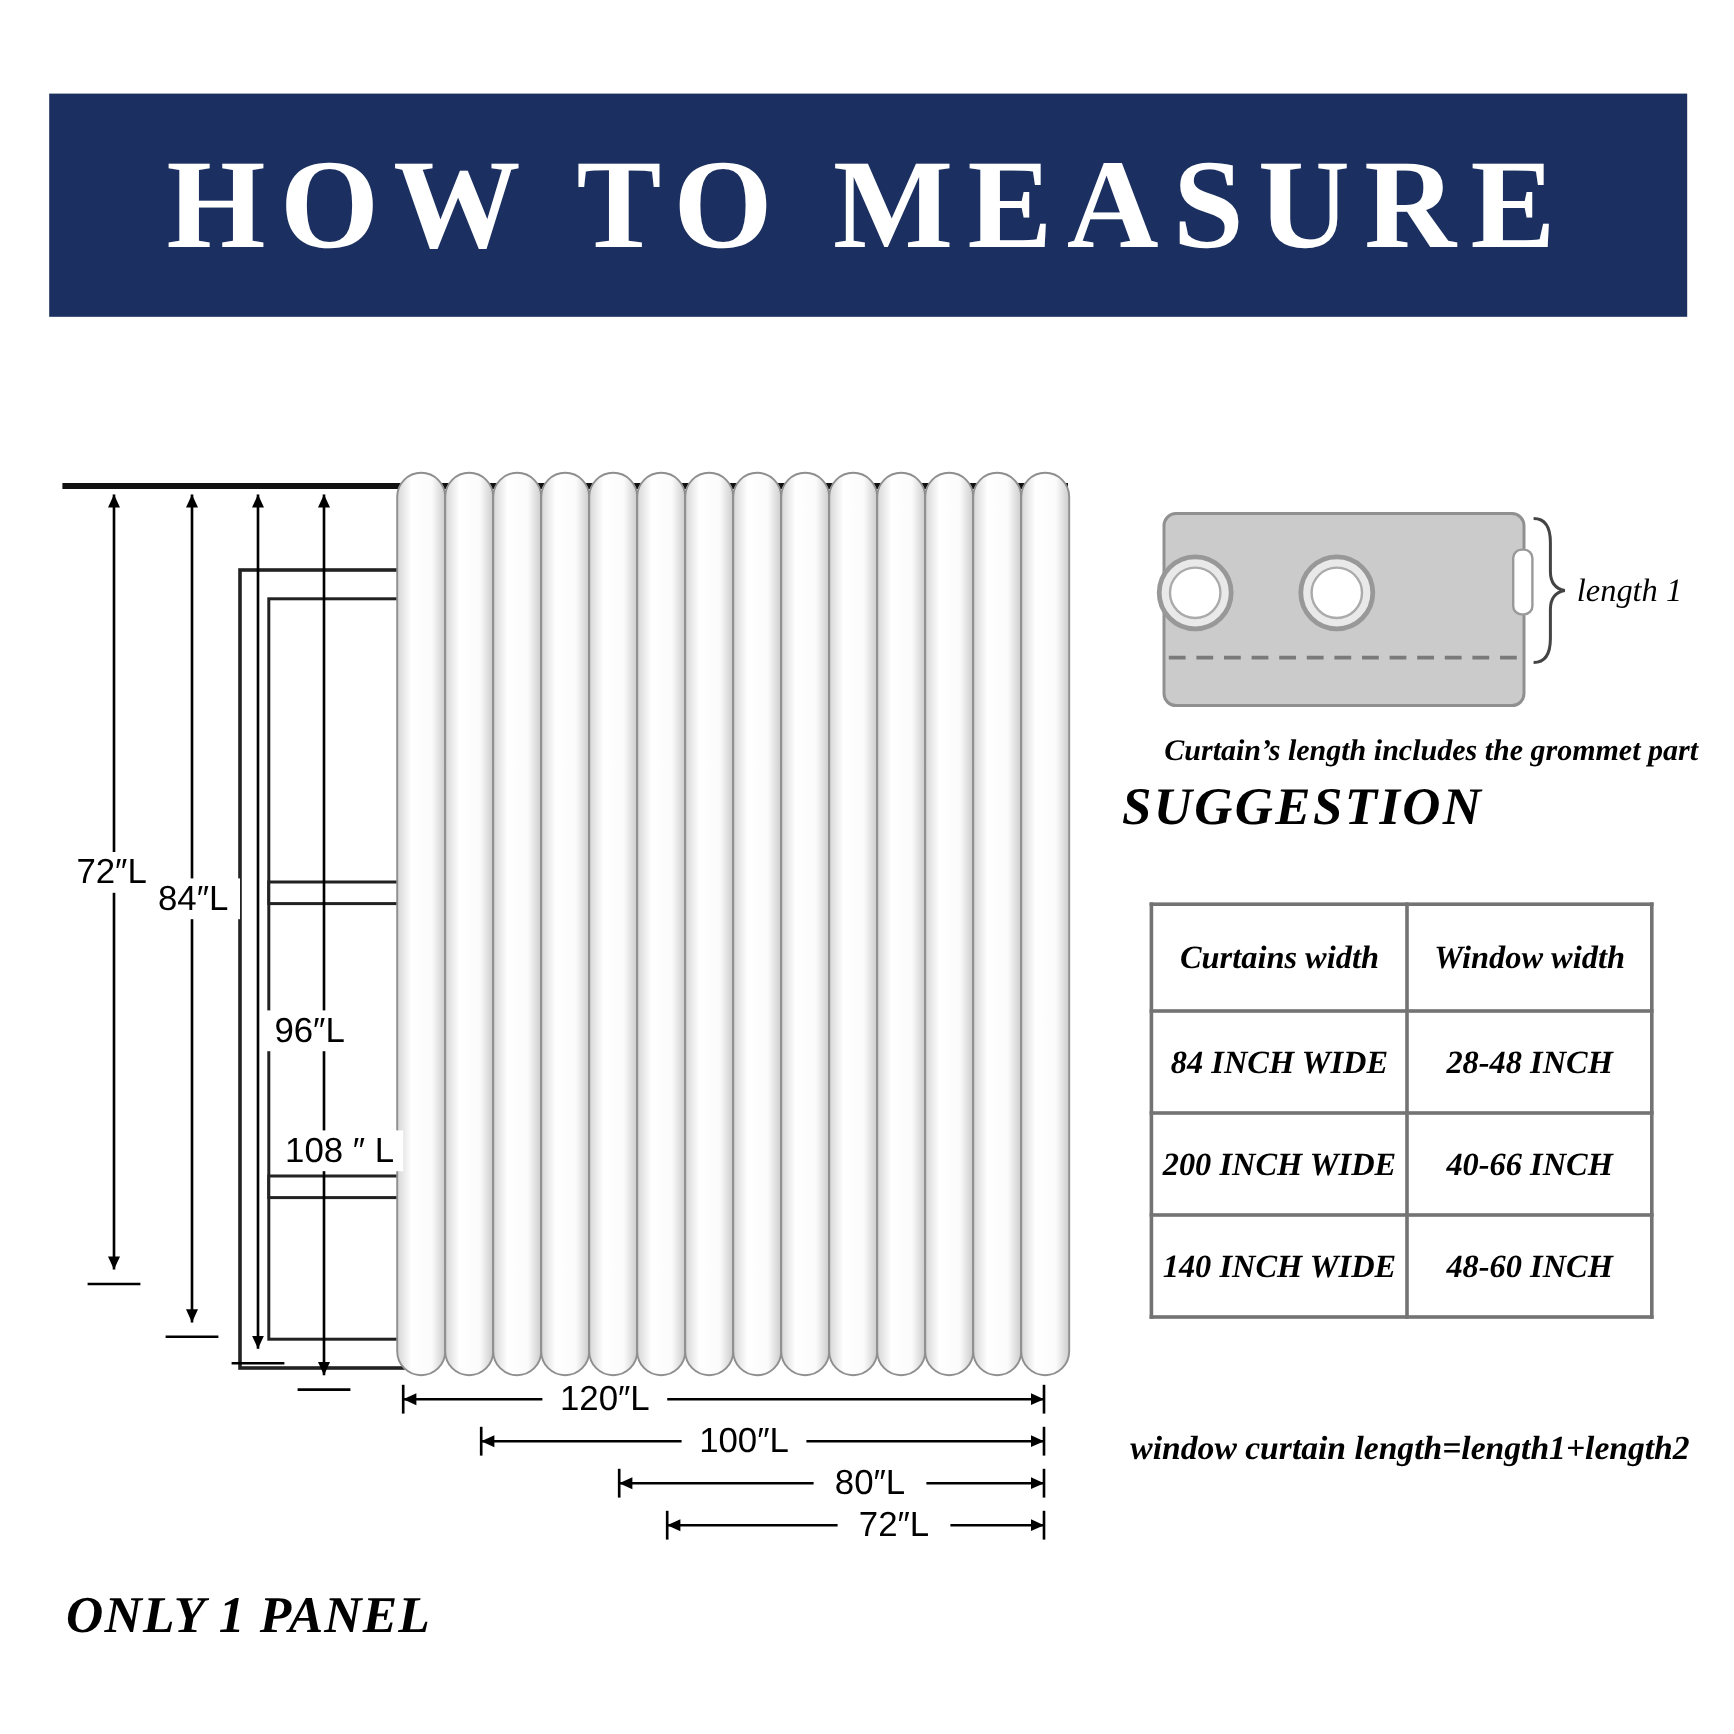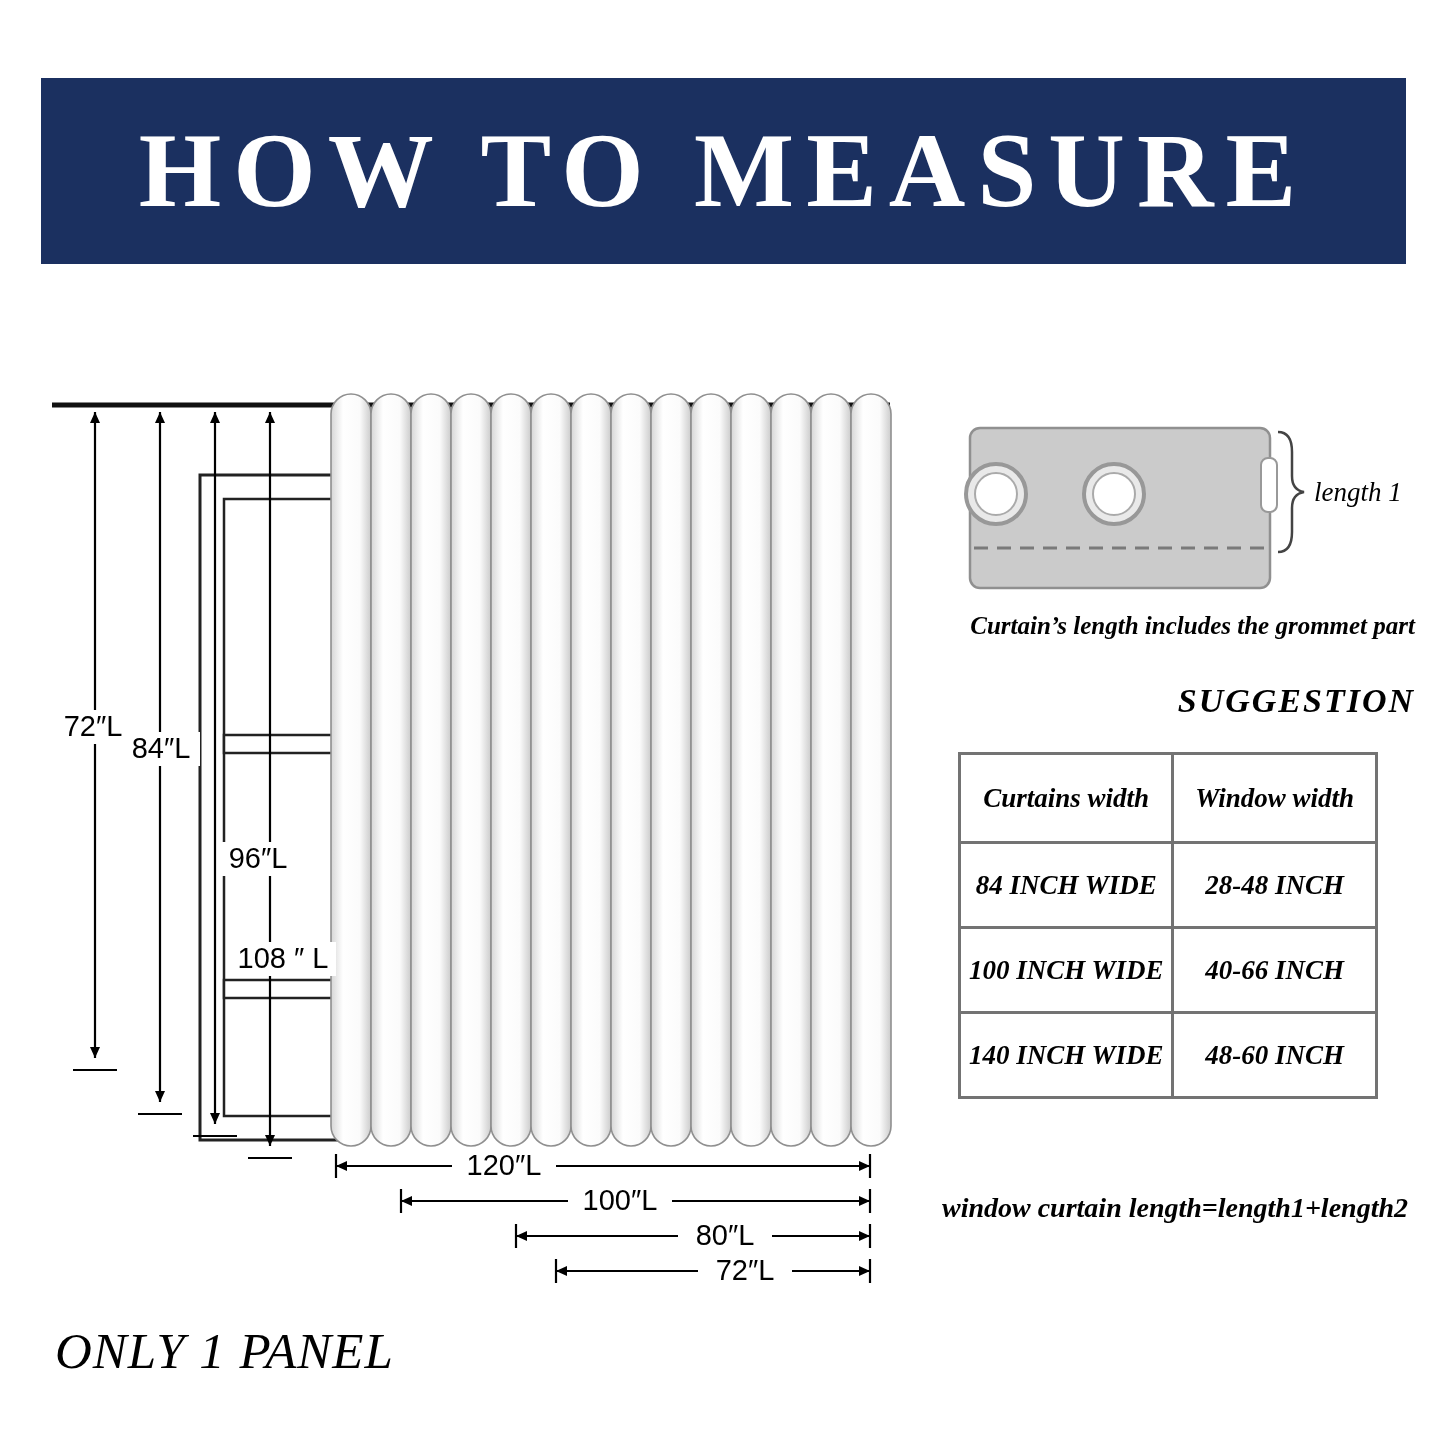--- a/index.html
+++ b/index.html
@@ -6,33 +6,33 @@
   .page{position:relative;width:1445px;height:1445px;background:#fff;overflow:hidden;
         font-family:"Liberation Serif",serif;color:#000;}
   .banner{position:absolute;left:41px;top:78px;width:1365px;height:186px;
           display:flex;align-items:center;justify-content:center;}
   .banner-title{color:#ffffff;font-size:106px;font-weight:600;letter-spacing:12px;
           font-family:"Liberation Serif",serif;white-space:nowrap;}
   .diagram-svg{position:absolute;left:40px;top:380px;}
   .grommet-svg{position:absolute;left:962px;top:420px;}
   .grommet-caption{position:absolute;left:935px;top:612px;width:480px;text-align:right;
           font-style:italic;font-weight:700;font-size:25px;}
-  .suggestion-title{position:absolute;left:935px;top:682px;width:480px;text-align:right;
-          font-style:italic;font-weight:600;font-size:34px;letter-spacing:2px;margin:0;}
+  .suggestion-title{position:absolute;left:935px;top:647px;width:480px;text-align:left;
+          font-style:italic;font-weight:600;font-size:44px;letter-spacing:2px;margin:0;}
   .suggestion-table{position:absolute;left:958px;top:752px;width:420px;border-collapse:collapse;}
   .suggestion-table td,.suggestion-table th{border:3px solid #737373;text-align:center;
           font-style:italic;font-weight:600;font-size:27px;font-family:"Liberation Serif",serif;}
   .suggestion-table th{height:84px;}
   .suggestion-table td{height:80px;}
   .col-left{width:215px;}
   .col-right{width:205px;}
   .length-note{position:absolute;left:925px;top:1192px;width:500px;text-align:center;
           font-style:italic;font-weight:600;font-size:28px;}
-  .panel-note{position:absolute;left:55px;top:1322px;font-style:italic;font-weight:400;
-          font-size:51px;letter-spacing:1px;}
+  .panel-note{position:absolute;left:55px;top:1322px;font-style:italic;font-weight:700;
+          font-size:43px;letter-spacing:1px;}
   .dim-text{font-family:"Liberation Sans",sans-serif;font-size:29px;fill:#000;}
   .serif-it{font-family:"Liberation Serif",serif;font-style:italic;font-size:27px;fill:#000;}
 </style>
 </head>
 <body>
 
 <div class="page">
 
   <div class="banner" style="background-color: rgb(27, 48, 96);">
     <span class="banner-title">HOW TO MEASURE</span>
@@ -150,21 +150,21 @@
     <tbody>
         <tr>
       <th class="col-left">Curtains width</th>
       <th class="col-right">Window width</th>
     </tr>
     <tr>
       <td>84 INCH WIDE</td>
       <td>28-48 INCH</td>
     </tr>
     <tr>
-      <td>100 INCH WIDE</td>
+      <td>200 INCH WIDE</td>
       <td>40-66 INCH</td>
     </tr>
     <tr>
       <td>140 INCH WIDE</td>
       <td>48-60 INCH</td>
     </tr>
   </tbody>
     </table>
 
   <div class="length-note">window curtain length=length1+length2</div>

